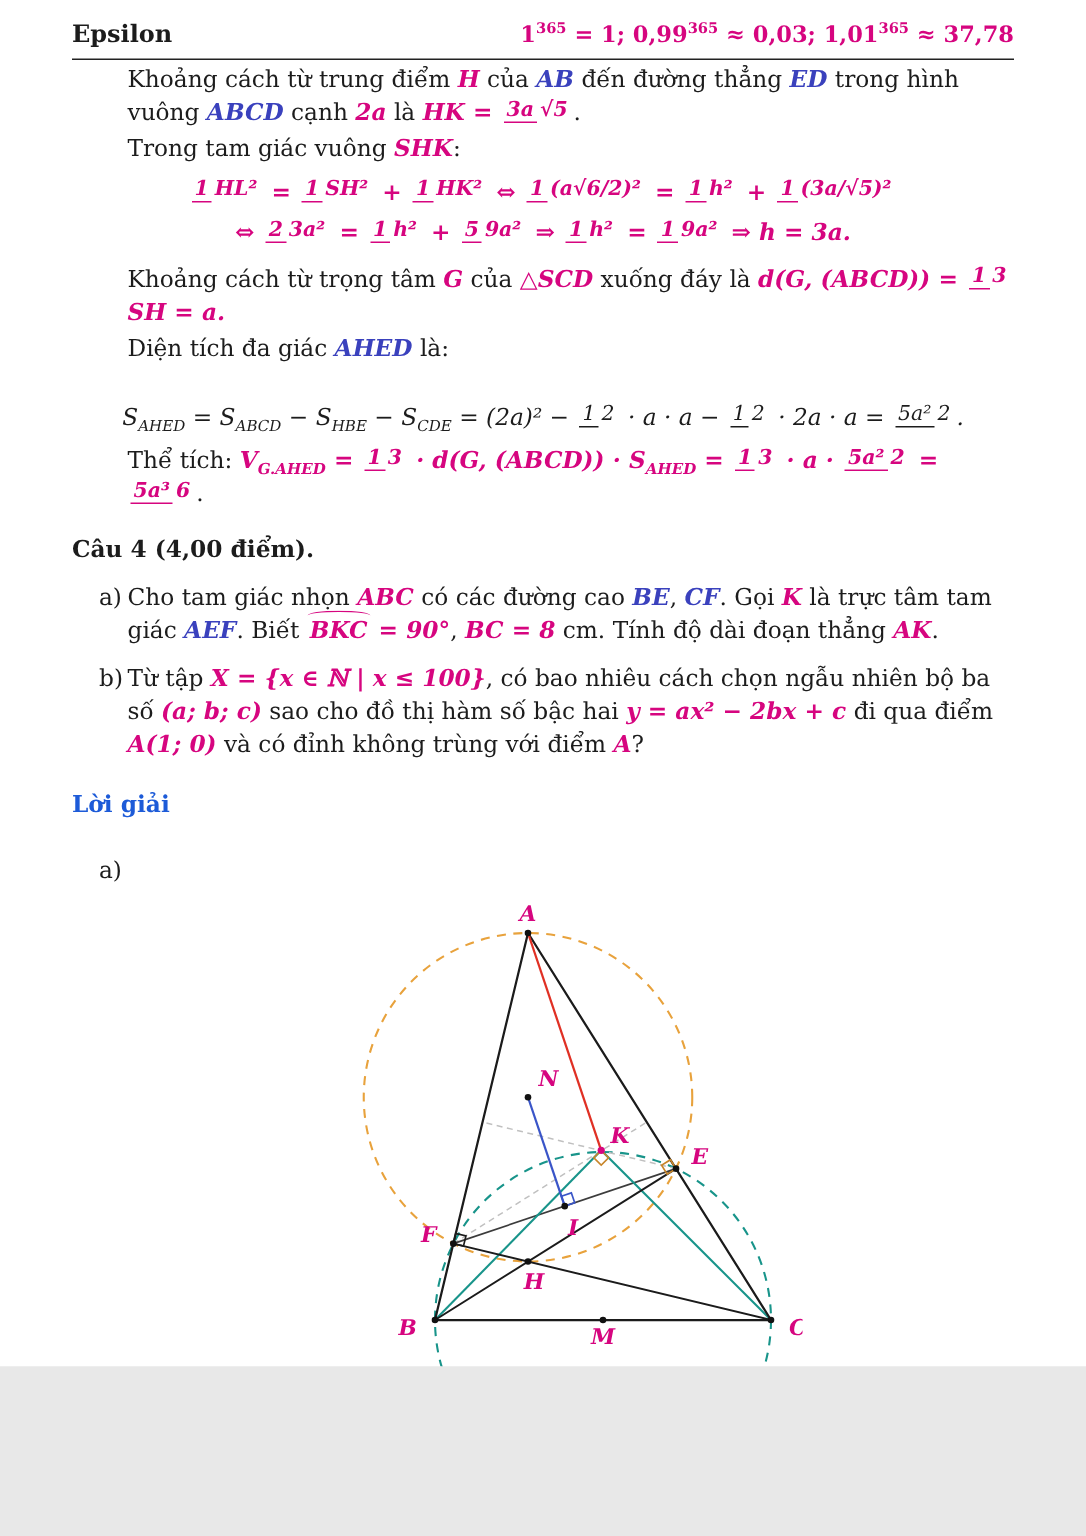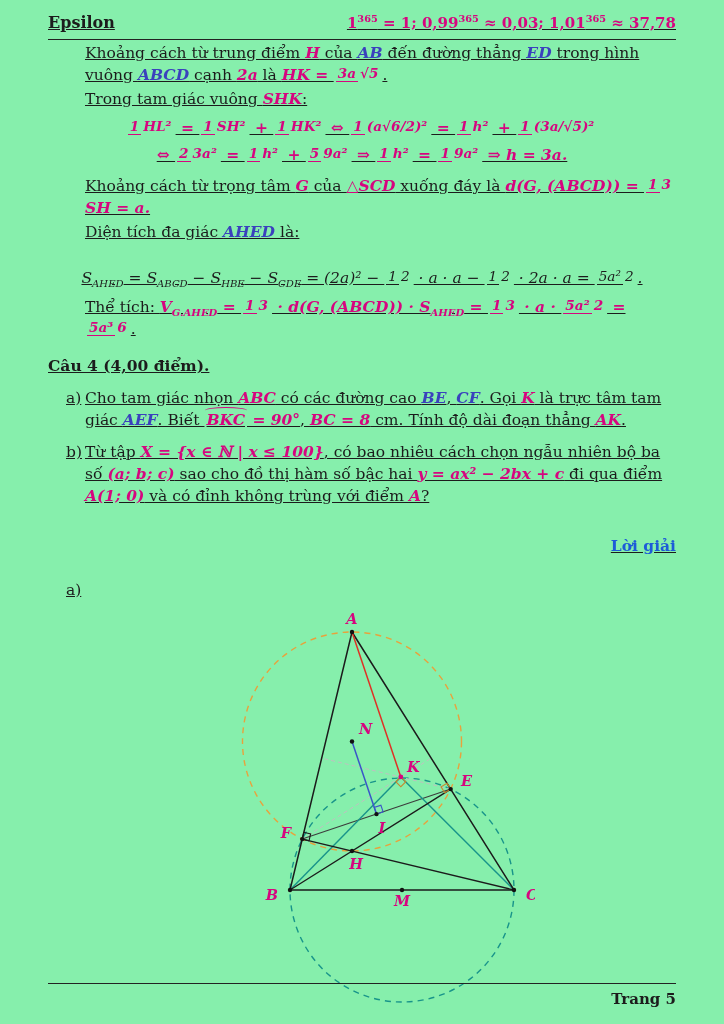--- a/index.html
+++ b/index.html
@@ -1,19 +1,19 @@
 <!DOCTYPE html>
 <html style="--m: #d6057f; --b: #3a41bd; --lg: #1d5bd8;"><head>
 <meta charset="utf-8">
 <style>
   html,body{margin:0;padding:0;background:#e8e8e8;}
   .page{
-    width:724px;height:1024px;position:relative;background:#86efac;
+    width:724px;height:911px;position:relative;background:#ffffff;
     font-family:"DejaVu Serif","Liberation Serif",serif;
-    font-size:15.5px;color:#1c1c1c;overflow:hidden;margin:0 auto;text-decoration:underline;
+    font-size:15.5px;color:#1c1c1c;overflow:hidden;margin:0 auto;
   }
   .header{display:flex;justify-content:space-between;align-items:baseline;padding:13px 48px 0 48px;}
   .brand{font-weight:700;font-size:16px;}
   .header-math{color:var(--m);font-weight:700;font-size:15px;margin-left:24px;}
   .rule{border-top:1.7px solid #222;margin:7px 48px 0 48px;}
   .content{margin:0 48px;line-height:1.42;}
   .para{margin:0 0 0 37px;}
   .p1{margin-top:2px;}
   .p2{margin-top:2px;}
   .p3{margin-top:9px;}
@@ -30,21 +30,21 @@
   .eq{text-align:center;color:var(--m);font-style:italic;font-weight:600;margin-top:7px;}
   .eq + .eq{margin-top:5px;}
   .eq-black{text-align:center;color:#1c1c1c;font-style:italic;margin-top:24px;}
   .hat{position:relative;padding:0 2px;}
   .hat::before{content:"";position:absolute;left:0;right:0;top:-3px;height:6px;
     border-top:1.6px solid currentColor;border-radius:50% 50% 0 0;}
   .section-title{font-weight:700;margin-top:15px;}
   .list-item{display:flex;margin-top:10px;}
   .list-item .marker{width:19px;flex:0 0 19px;margin-left:18px;}
   .list-item .itext{flex:1;}
-  .loigiai{text-align:right;font-weight:700;color:var(--lg);margin-top:28px;}
+  .loigiai{text-align:left;font-weight:700;color:var(--lg);margin-top:18px;}
   .sol-marker{margin-top:22px;margin-left:18px;}
   .figure-wrap{margin-top:2px;margin-left:187px;width:300px;}
   .figure-wrap svg{display:block;}
   .fig-label{font-family:"DejaVu Serif","Liberation Serif",serif;font-style:italic;font-weight:600;
     font-size:14.5px;fill:var(--m);}
   .footer{position:absolute;left:48px;right:48px;bottom:16px;border-top:1.7px solid #222;
     text-align:right;padding-top:6px;font-weight:700;font-size:15px;}
 </style>
 <style>.mu{color:var(--m);font-weight:700;}</style></head>
 <body>
@@ -208,17 +208,14 @@
           <text class="fig-label" x="356" y="832" text-anchor="middle">H</text>
           <text class="fig-label" x="278" y="863" text-anchor="end">B</text>
           <text class="fig-label" x="402" y="869" text-anchor="middle">M</text>
           <text class="fig-label" x="526" y="863" text-anchor="start">C</text>
         </g>
       </svg>
     </div>
 
   </div>
 
-  <div class="footer">
-    <span>Trang 5</span>
-  </div>
 
 </div>
 
 </body></html>

